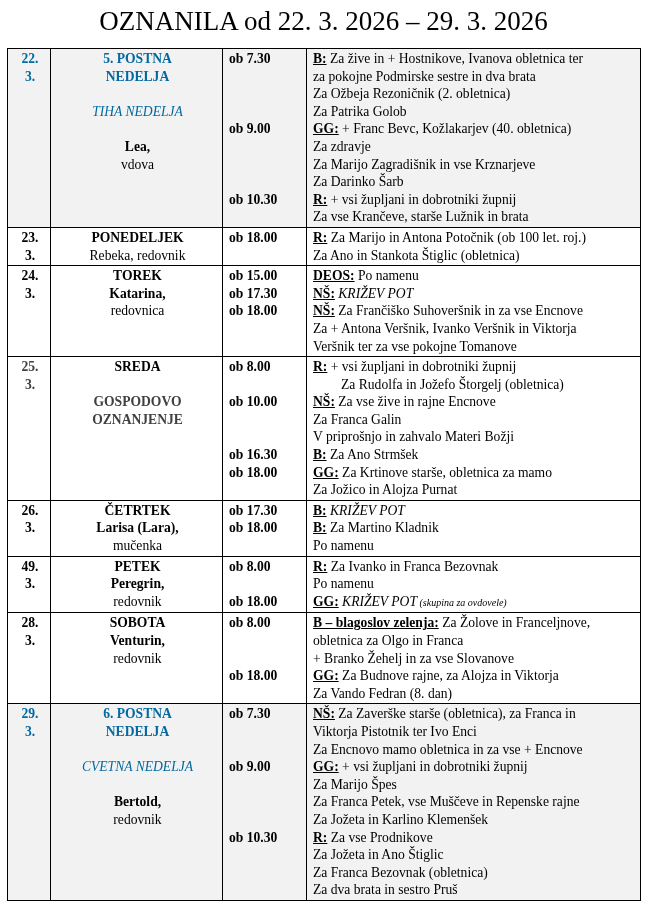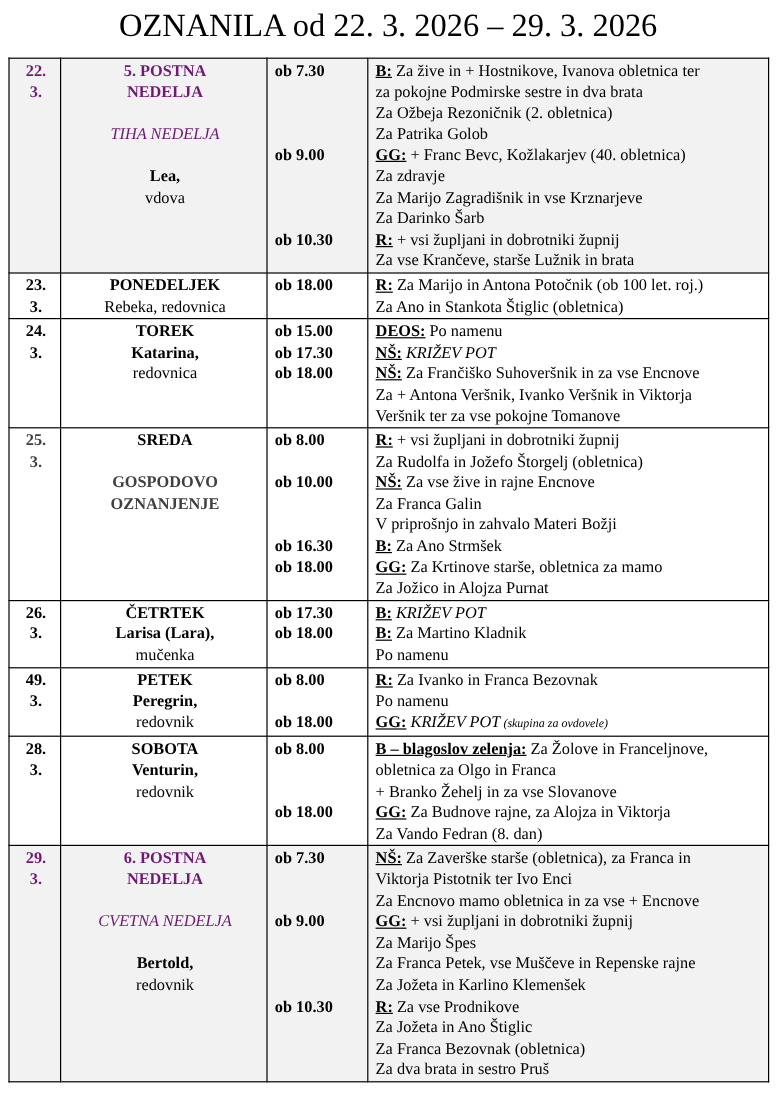--- a/index.html
+++ b/index.html
@@ -31,21 +31,21 @@
     line-height: 17.6px;
   }
   col.c-date { width: 43px; }
   col.c-day { width: 172px; }
   col.c-time { width: 84px; }
   col.c-int { width: 334px; }
   td.date { text-align: center; font-weight: bold; padding-left: 2px; padding-right: 2px; }
   td.day { text-align: center; }
   td.time { font-weight: bold; padding-left: 8px; }
   tr.sunday td { background: #f2f2f2; }
-  .purple { color: #701a75; }
+  .purple { color: #0369a1; }
   .red { color: #404040; }
   .b { font-weight: bold; }
   .i { font-style: italic; }
   .line { display: block; min-height: 17.6px; white-space: nowrap; }
   .gap { display: block; height: 17.6px; }
   .lbl { font-weight: bold; text-decoration: underline; }
 </style>
 </head>
 <body>
 
@@ -99,21 +99,21 @@
         </td>
     </tr>
 
     <tr>
       <td class="date">
         <span class="line">23.</span>
         <span class="line">3.</span>
       </td>
       <td class="day">
         <span class="line b">PONEDELJEK</span>
-        <span class="line">Rebeka, redovnica</span>
+        <span class="line">Rebeka, redovnik</span>
       </td>
       <td class="time">
         <span class="line">ob 18.00</span>
       </td>
       <td class="int">
           <span class="line"><span class="lbl">R:</span><span style="white-space: pre;"> Za Marijo in Antona Potočnik (ob 100 let. roj.)</span></span>
           <span class="line"><span style="white-space: pre;">Za Ano in Stankota Štiglic (obletnica)</span></span>
         </td>
     </tr>
 
@@ -156,21 +156,21 @@
         <span class="line">ob 8.00</span>
         <span class="gap"></span>
         <span class="line">ob 10.00</span>
         <span class="gap"></span>
           <span class="gap"></span>
         <span class="line">ob 16.30</span>
         <span class="line">ob 18.00</span>
       </td>
       <td class="int">
           <span class="line"><span class="lbl">R:</span><span style="white-space: pre;"> + vsi župljani in dobrotniki župnij</span></span>
-          <span class="line"><span style="white-space: pre;">Za Rudolfa in Jožefo Štorgelj (obletnica)</span></span>
+          <span class="line"><span style="white-space: pre; margin-left: 28px;">Za Rudolfa in Jožefo Štorgelj (obletnica)</span></span>
           <span class="line"><span class="lbl">NŠ:</span><span style="white-space: pre;"> Za vse žive in rajne Encnove</span></span>
           <span class="line"><span style="white-space: pre;">Za Franca Galin</span></span>
           <span class="line"><span style="white-space: pre;">V priprošnjo in zahvalo Materi Božji</span></span>
           <span class="line"><span class="lbl">B:</span><span style="white-space: pre;"> Za Ano Strmšek</span></span>
           <span class="line"><span class="lbl">GG:</span><span style="white-space: pre;"> Za Krtinove starše, obletnica za mamo</span></span>
           <span class="line"><span style="white-space: pre;">Za Jožico in Alojza Purnat</span></span>
         </td>
     </tr>
 
     <tr>

